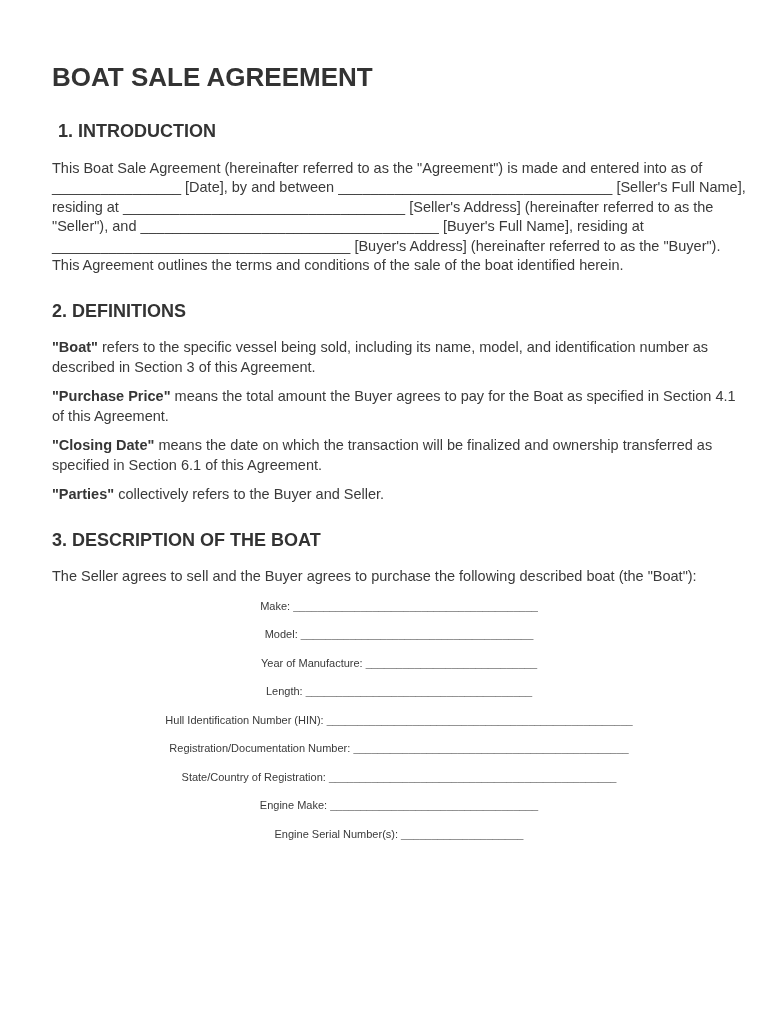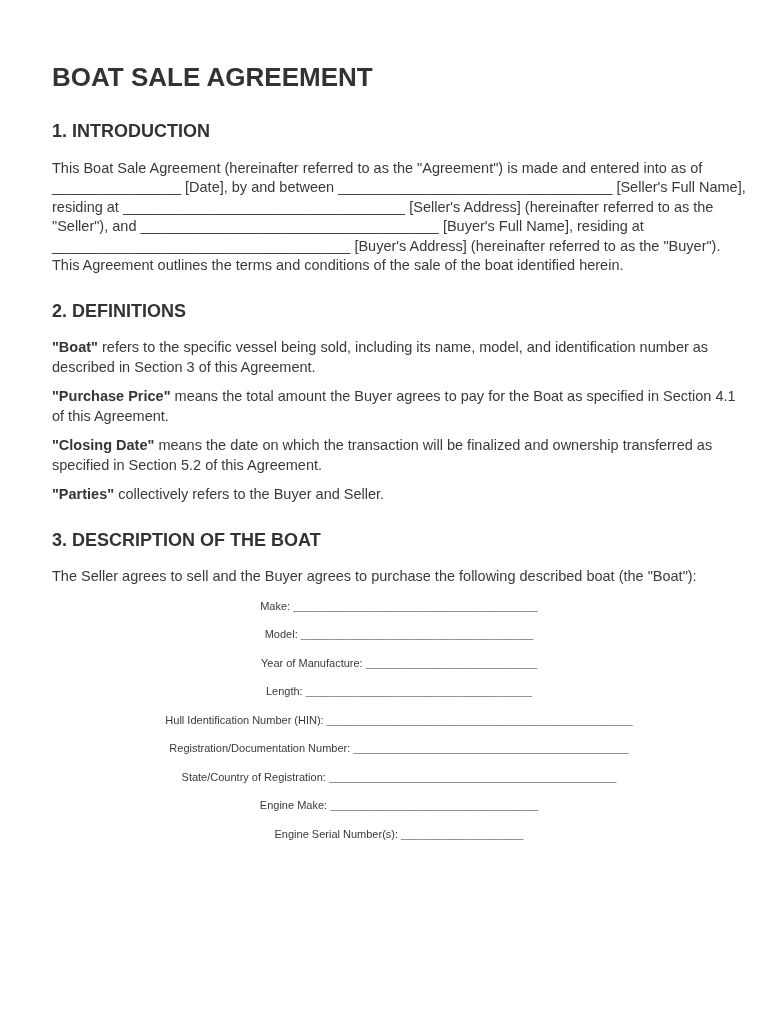--- a/index.html
+++ b/index.html
@@ -26,20 +26,21 @@
   }
   h2.sec-heading {
     font-size: 18px;
     line-height: 1.25;
     font-weight: bold;
     color: #333333;
     margin: 24px 0 16px 0;
   }
   h2.sec-heading.first {
     margin-top: 27px;
+    margin-left: 6px;
   }
   h3.sub-heading {
     font-size: 15.5px;
     line-height: 1.25;
     font-weight: bold;
     color: #333333;
     margin: 27px 0 14px 0;
   }
   p.body-text {
     font-size: 14.5px;
@@ -69,21 +70,21 @@
 
   <div>
     <h2 class="sec-heading first">1. INTRODUCTION</h2>
     <p class="body-text">This Boat Sale Agreement (hereinafter referred to as the "Agreement") is made and entered into as of ________________ [Date], by and between __________________________________ [Seller's Full Name], residing at ___________________________________ [Seller's Address] (hereinafter referred to as the "Seller"), and _____________________________________ [Buyer's Full Name], residing at _____________________________________ [Buyer's Address] (hereinafter referred to as the "Buyer"). This Agreement outlines the terms and conditions of the sale of the boat identified herein.</p>
   </div>
 
   <div>
     <h2 class="sec-heading">2. DEFINITIONS</h2>
     <p class="body-text"><strong>"Boat"</strong> <span>refers to the specific vessel being sold, including its name, model, and identification number as described in Section 3 of this Agreement.</span></p>
     <p class="body-text"><strong>"Purchase Price"</strong> <span>means the total amount the Buyer agrees to pay for the Boat as specified in Section 4.1 of this Agreement.</span></p>
-    <p class="body-text"><strong>"Closing Date"</strong> <span>means the date on which the transaction will be finalized and ownership transferred as specified in Section 5.2 of this Agreement.</span></p>
+    <p class="body-text"><strong>"Closing Date"</strong> <span>means the date on which the transaction will be finalized and ownership transferred as specified in Section 6.1 of this Agreement.</span></p>
     <p class="body-text"><strong>"Parties"</strong> <span>collectively refers to the Buyer and Seller.</span></p>
   </div>
 
   <div>
     <h2 class="sec-heading">3. DESCRIPTION OF THE BOAT</h2>
     <p class="body-text">The Seller agrees to sell and the Buyer agrees to purchase the following described boat (the "Boat"):</p>
 
     <p class="field-row"><span>Make:</span> <span class="blank-line">________________________________________</span></p>
     <p class="field-row"><span>Model:</span> <span class="blank-line">______________________________________</span></p>
     <p class="field-row"><span>Year of Manufacture:</span> <span class="blank-line">____________________________</span></p>

